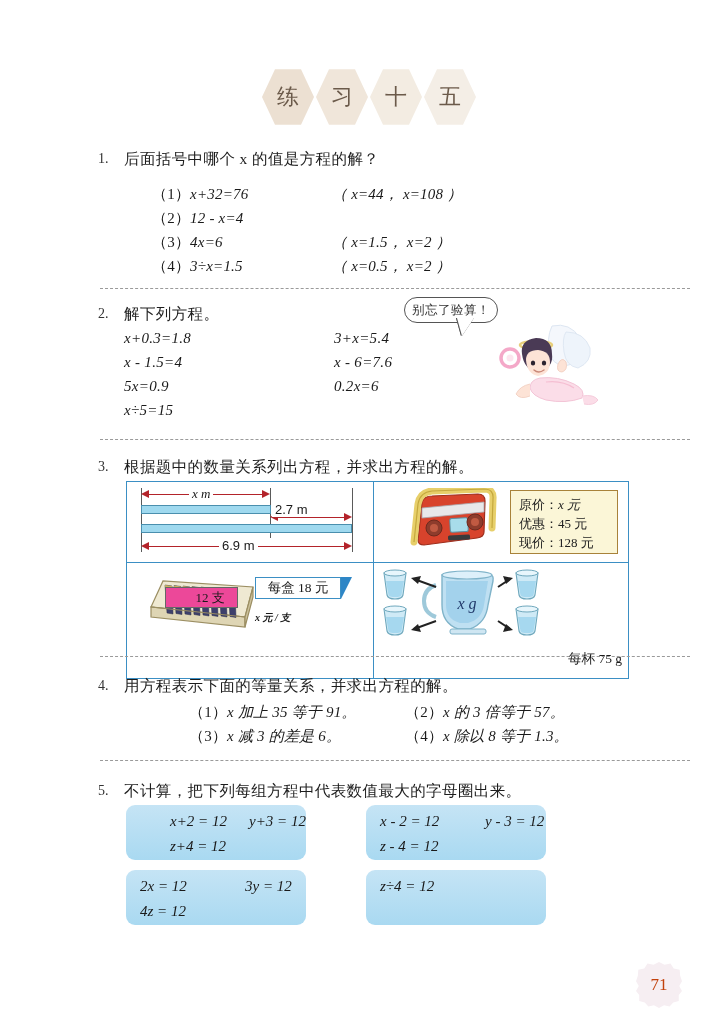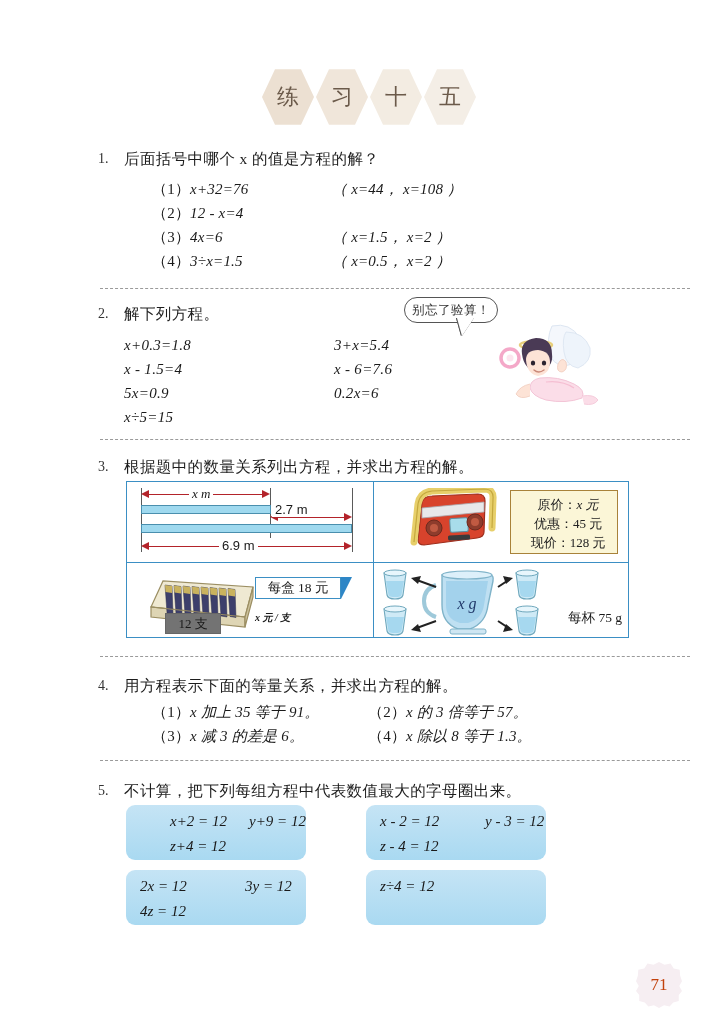--- a/index.html
+++ b/index.html
@@ -80,27 +80,27 @@
     letter-spacing: 0.3px;
   }
   .paren-item {
     font-size: 15px;
     white-space: nowrap;
     letter-spacing: 0.2px;
   }
 
   
   #ex1-list { position: absolute; left: 152px; top: 180px; }
-  #ex1-list .row { display: flex; height: 24px; align-items: flex-start; }
+  #ex1-list .row { display: flex; height: 24px; align-items: flex-end; }
   #ex1-list .c1 { width: 180px; }
   #ex1-list .c2 { width: 220px; }
 
   
   #ex2-eqs { position: absolute; left: 124px; top: 330px; }
-  #ex2-eqs .row { display: flex; height: 24px; align-items: flex-end; }
+  #ex2-eqs .row { display: flex; height: 24px; align-items: flex-start; }
   #ex2-eqs .c1 { width: 210px; }
 
   #speech-bubble {
     position: absolute;
     left: 404px;
     top: 297px;
     width: 92px;
     height: 24px;
     border: 1.3px solid #555;
     border-radius: 13px;
@@ -123,27 +123,26 @@
     filter: drop-shadow(0.8px 0.6px 0 #555) drop-shadow(-0.8px 0.4px 0 #555);
   }
   #fairy { position: absolute; left: 496px; top: 320px; }
 
   
   #ex3-table {
     position: absolute;
     left: 126px;
     top: 481px;
     width: 503px;
-    height: 157px;
+    height: 198px;
     border: 1.4px solid #3b8fc4;
     box-sizing: border-box;
     display: grid;
     grid-template-columns: 247px 1fr;
     grid-template-rows: 81px 1fr;
-    text-align: center;
   }
   #ex3-table > div {
     position: relative;
     box-sizing: border-box;
     overflow: hidden;
   }
   .cell-br { border-right: 1.4px solid #3b8fc4; }
   .cell-bb { border-bottom: 1.4px solid #3b8fc4; }
 
   
@@ -200,39 +199,40 @@
   }
   #unitprice {
     position: absolute;
     left: 128px; top: 48px;
     font-size: 10px;
     white-space: nowrap;
     font-weight: bold;
   }
   #count-label {
     position: absolute;
-    left: 38px; top: 50px;
+    left: 38px; top: 24px;
     width: 54px; height: 19px;
-    background: #737373;
+    background: #ec4899;
     border: 1px solid #666;
     display: flex; align-items: center; justify-content: center;
     font-size: 13px;
     z-index: 5;
+    padding-left: 17px;
   }
   #percup {
     position: absolute;
     right: 6px; bottom: 10px;
     font-size: 13.5px;
     white-space: nowrap;
   }
 
   
   #ex4-list { position: absolute; left: 152px; top: 703px; }
   #ex4-list .row { display: flex; height: 24px; align-items: baseline; }
-  #ex4-list .c1 { width: 216px; }
+  #ex4-list .c1 { width: 216px; margin-left: 37px; }
 
   
   #ex5-boxes {
     position: absolute;
     left: 126px;
     top: 805px;
     width: 503px;
   }
   .eqbox {
     position: absolute;
@@ -490,21 +490,21 @@
 
 <div class="hr-dash" style="top:760px"></div>
 
 <div class="ex-num" style="top:783px">5.</div>
 <div class="ex-stem" style="top:781px">不计算，把下列每组方程中代表数值最大的字母圈出来。</div>
 
 <div id="ex5-boxes">
   <div class="eqbox" style="left:0px; top:0px; width:180px; height:55px;padding-left:44px;">
     <div class="r">
       <span class="a mv">x+2 = 12</span>
-      <span class="mv">y+9 = 12</span>
+      <span class="mv">y+3 = 12</span>
     </div>
     <div class="r">
       <span class="a mv">z+4 = 12</span>
     </div>
   </div>
 
   <div class="eqbox" style="left:240px; top:0px; width:180px; height:55px;">
     <div class="r">
       <span class="a mv">x - 2 = 12</span>
       <span class="mv">y - 3 = 12</span>

